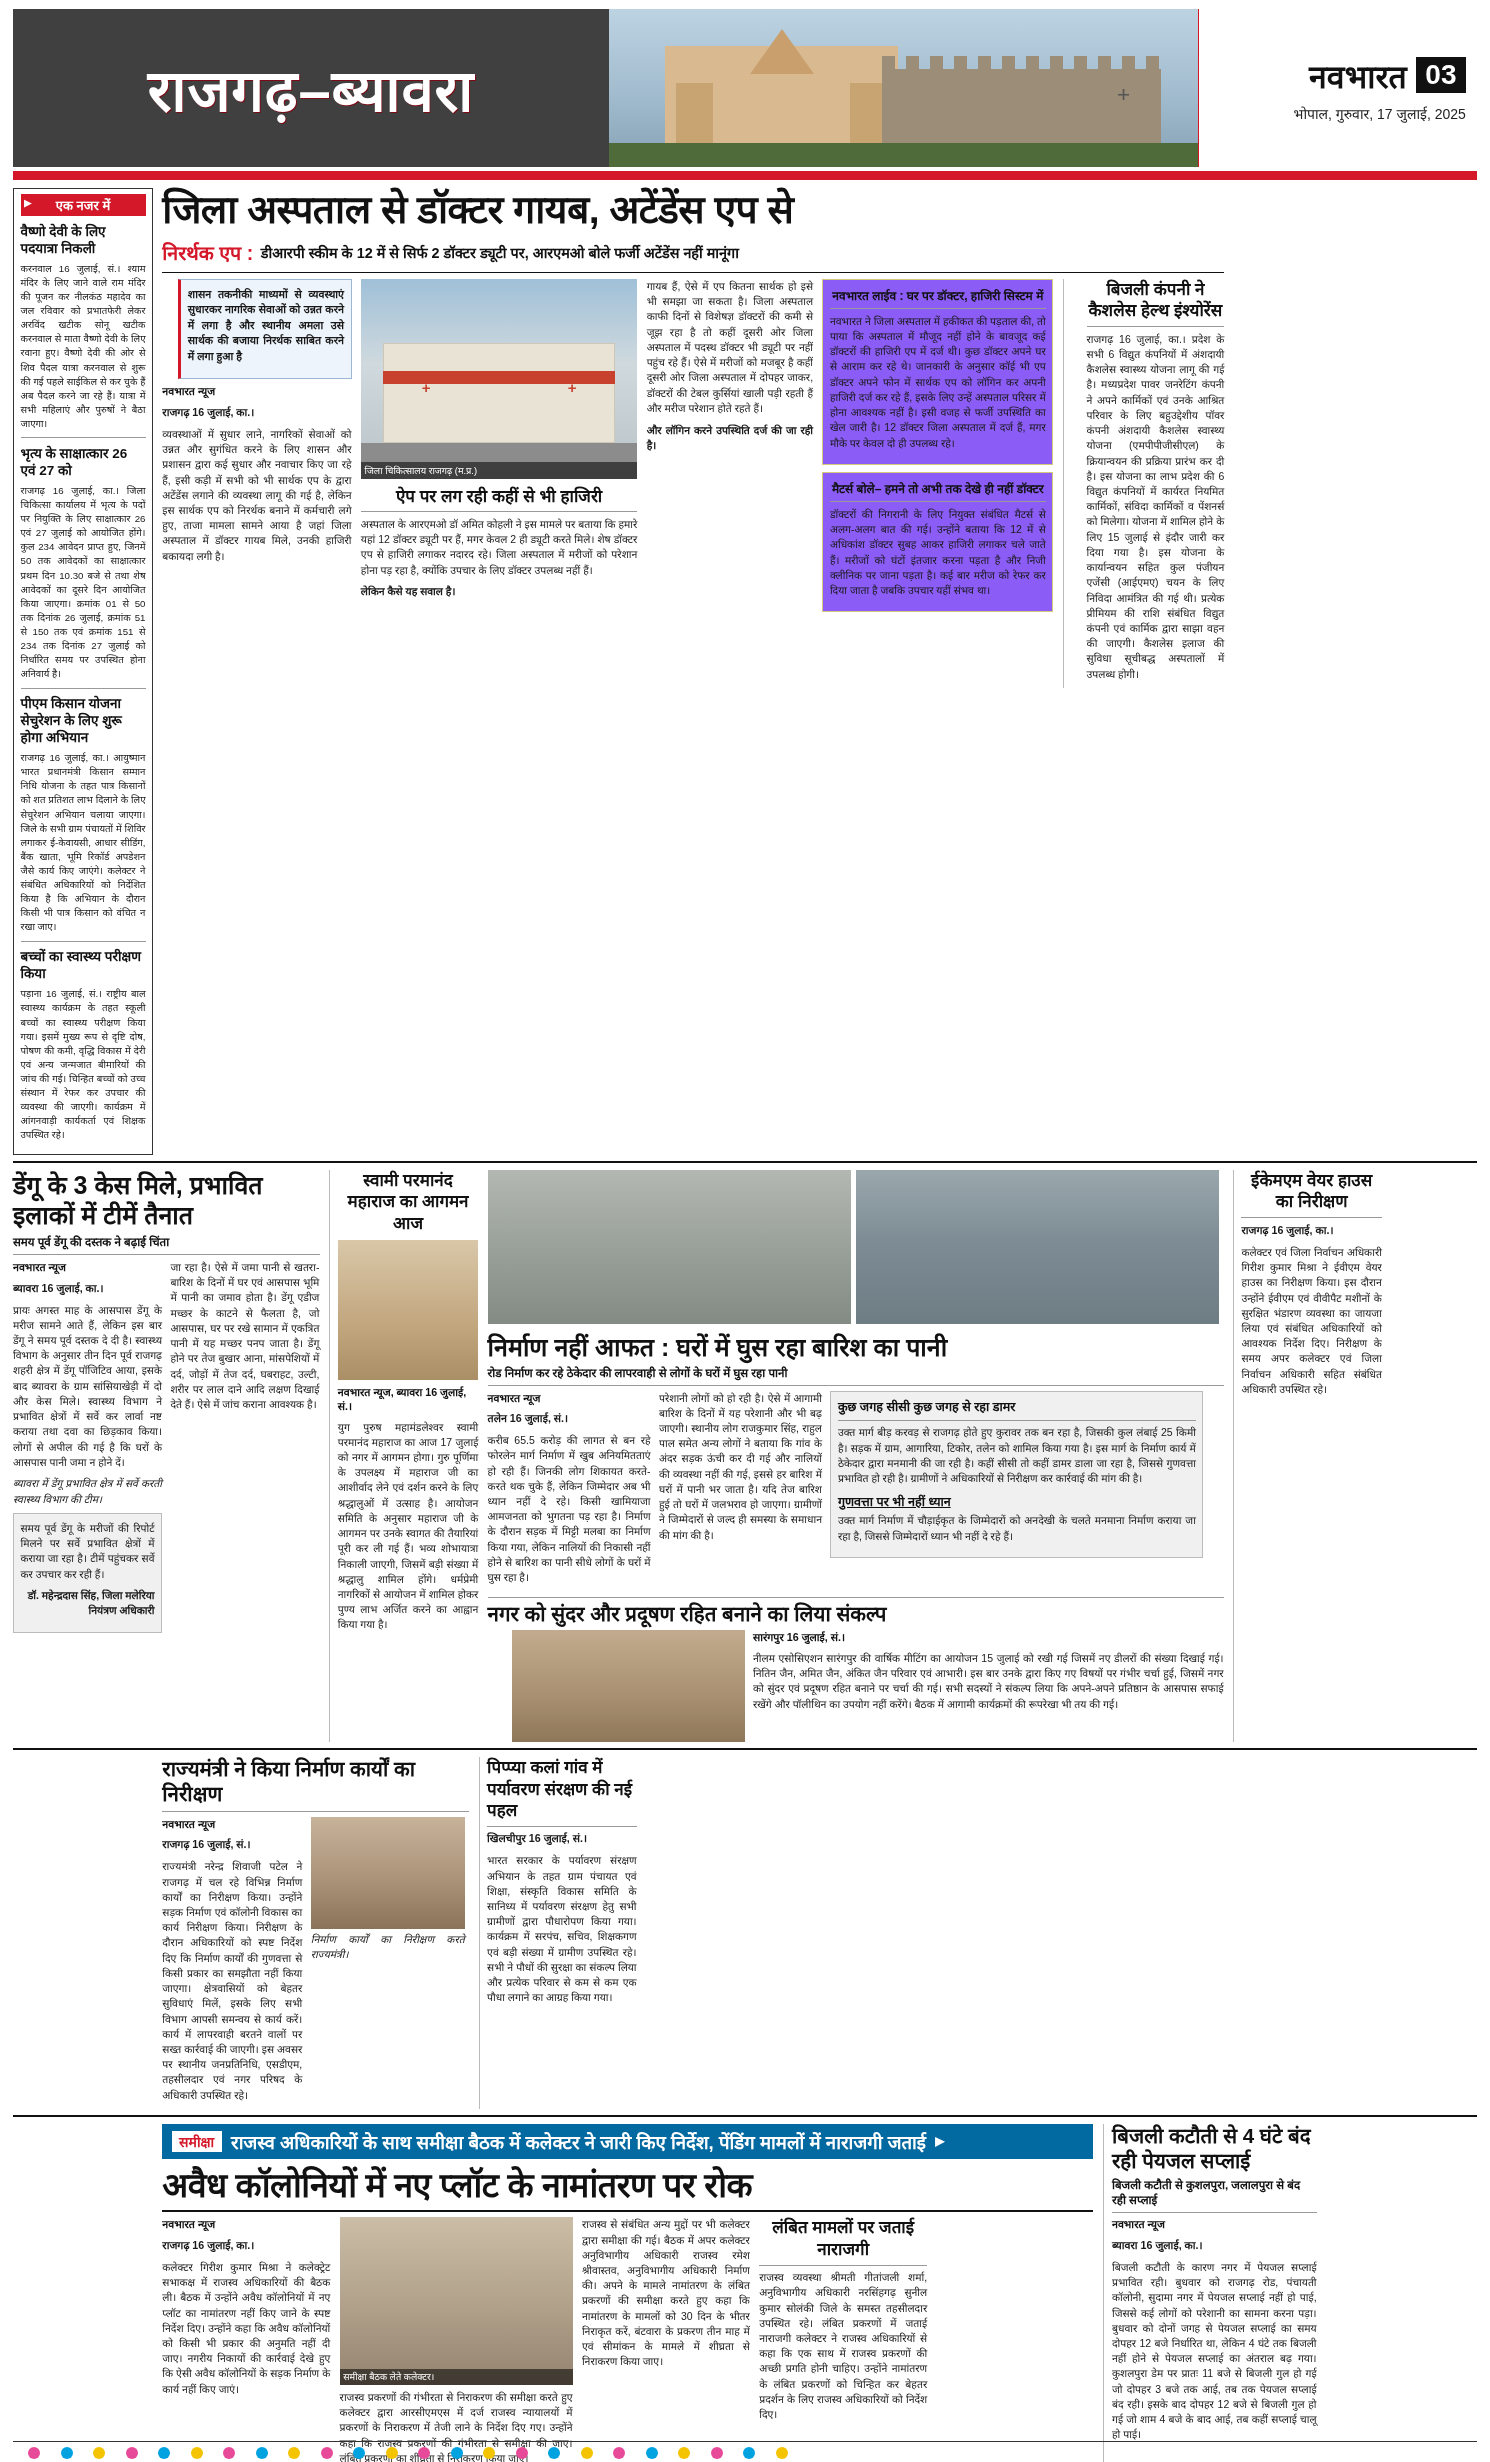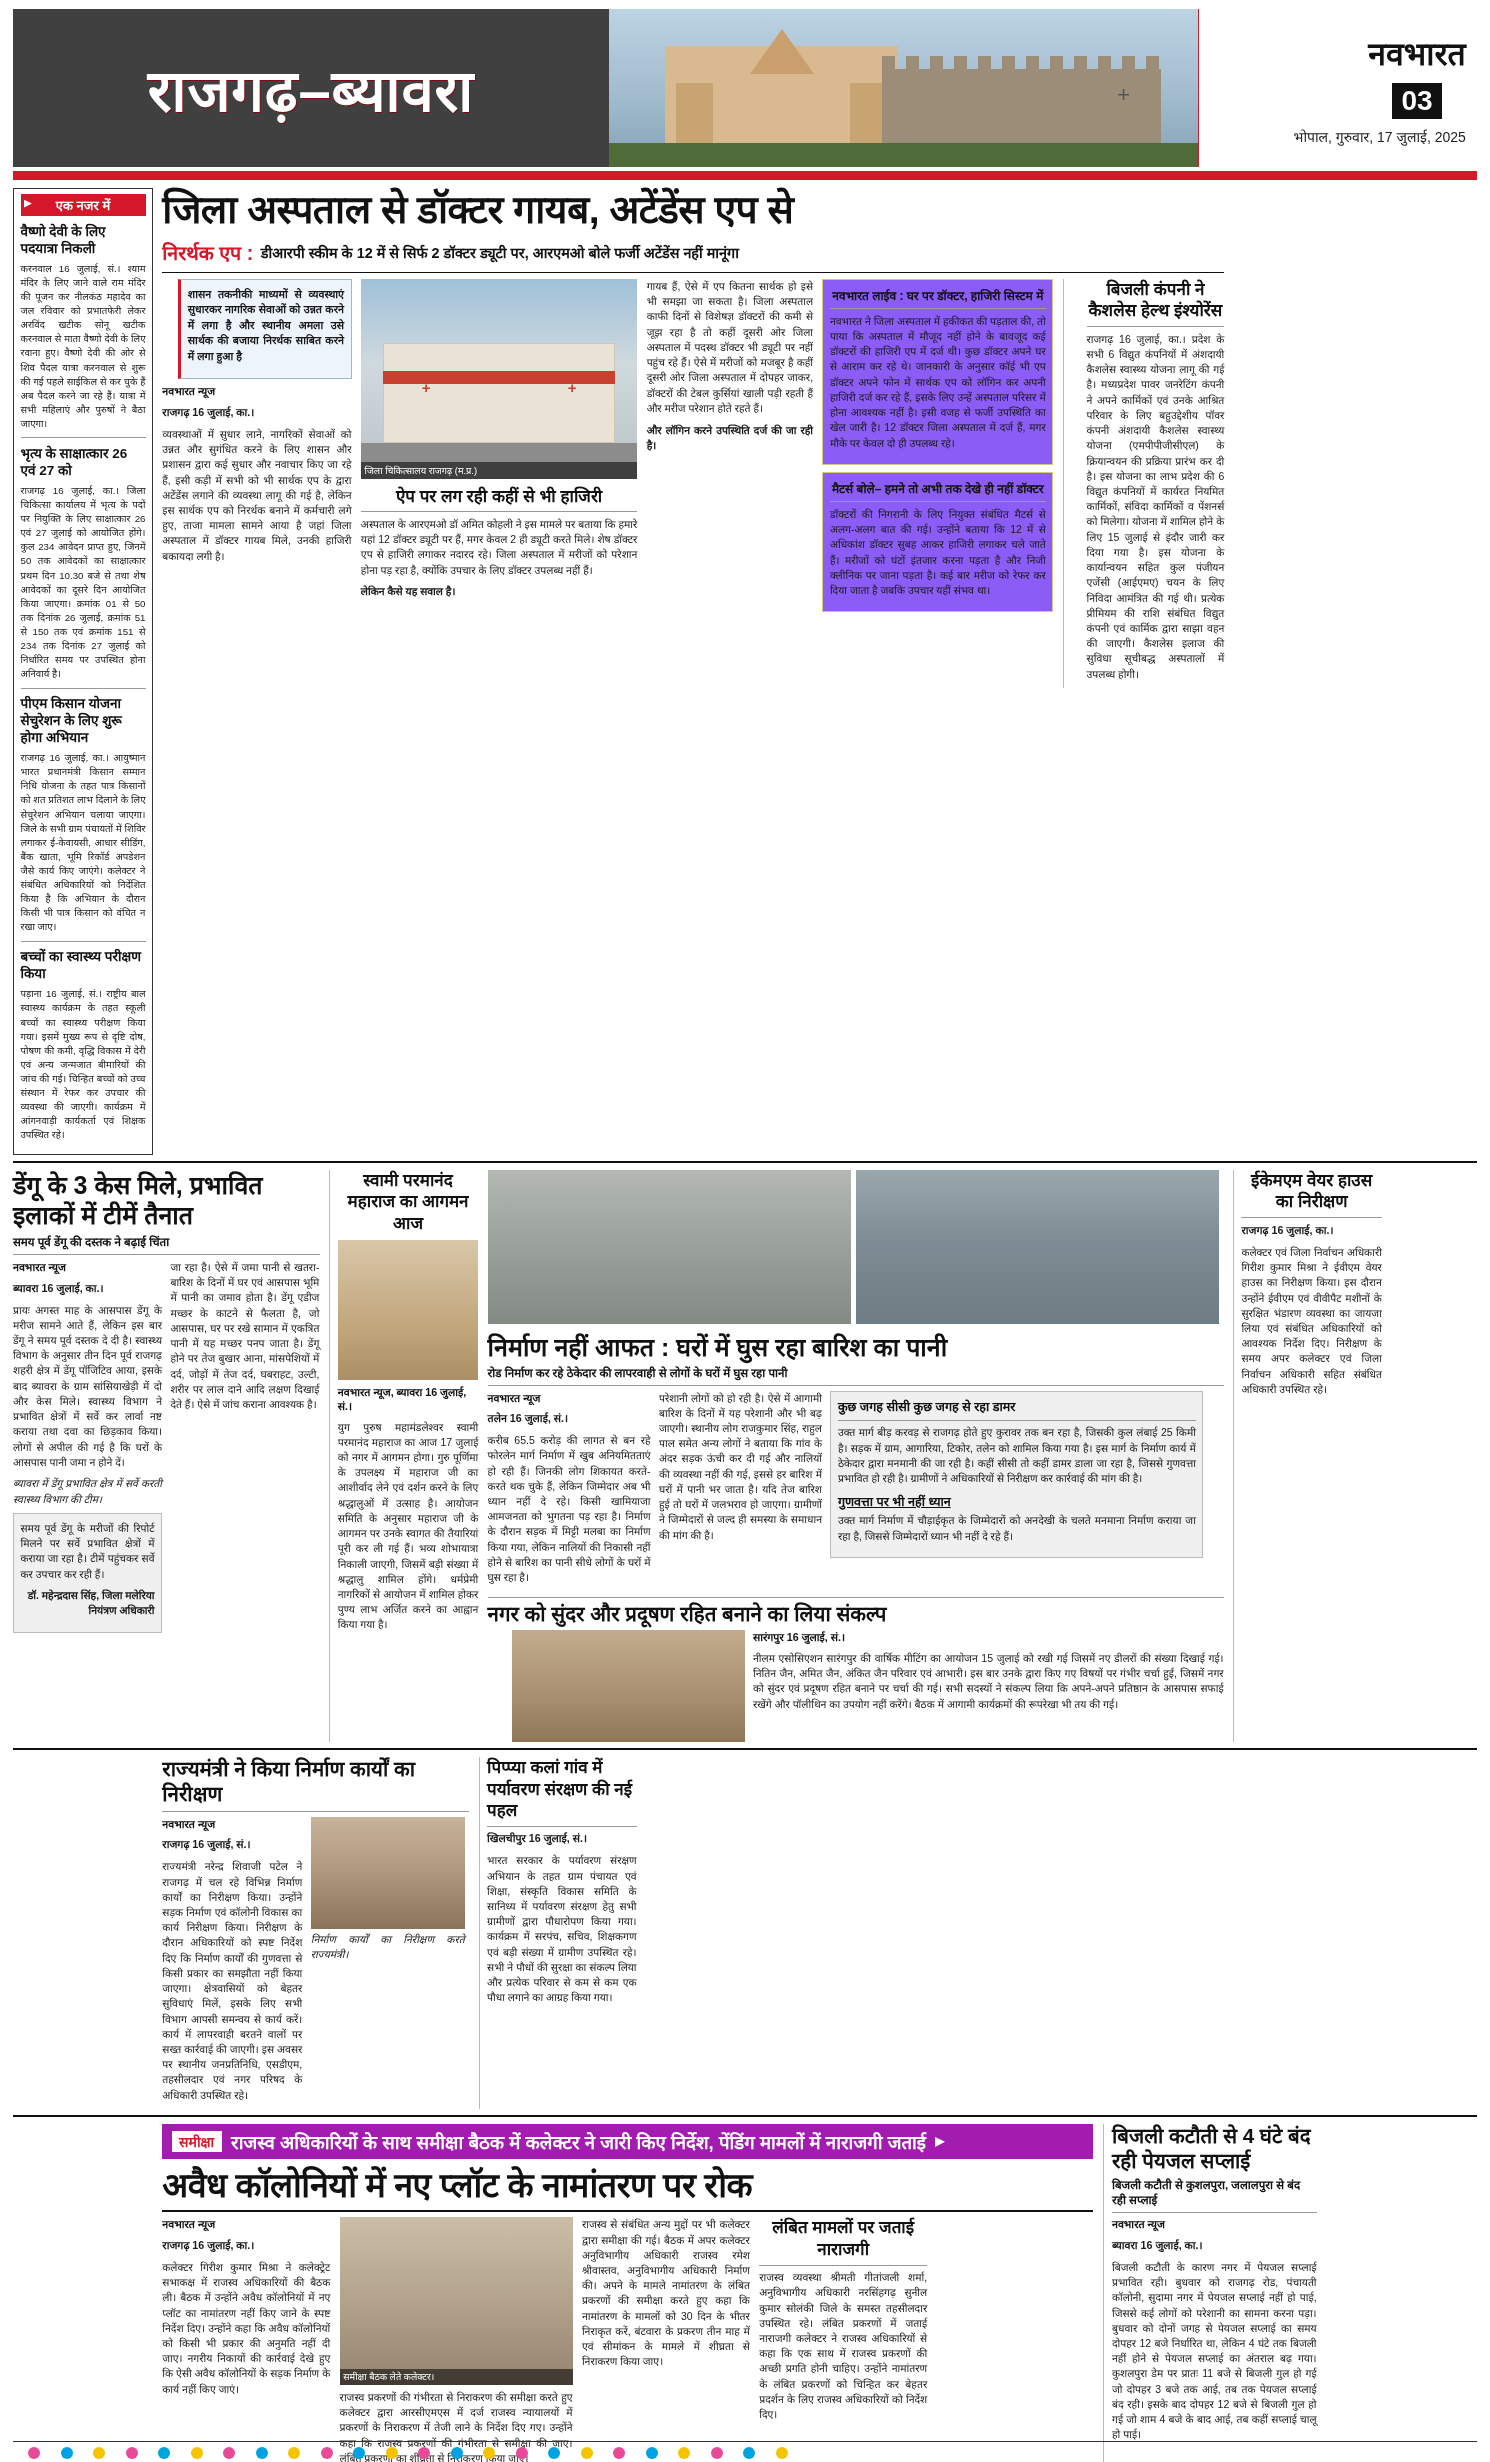--- a/index.html
+++ b/index.html
@@ -40,21 +40,21 @@
   .mast-photo .fort {
     position:absolute; right:37px; bottom:0; width:279px; height:98px; background:#9c8d78;
   }
   .mast-photo .fort:before {
     content:""; position:absolute; top:-13px; left:0; right:0; height:13px;
     background:repeating-linear-gradient(90deg,#9c8d78 0 13px, transparent 13px 24px);
   }
   .mast-photo .green { position:absolute; left:0; right:0; bottom:0; height:24px; background:#4f6b3a; }
   .mast-right { width:279px; background:#fff; border-left:1.9px solid #d4182a; display:flex; flex-direction:column; align-items:flex-end; justify-content:center; padding-right:11.2px;}
   .mast-right .brand { font-size:32px; font-weight:bold; color:#111; }
-  .mast-right .brandrow { display:flex; align-items:center; gap:9.3px;flex-direction:column; }
+  .mast-right .brandrow { display:flex; align-items:center; gap:9.3px; }
   .mast-right .pageno { background:#111; color:#fff; font-size:28px; font-weight:bold; padding:1.9px 9.3px; }
   .mast-right .dateline { font-size:14px; color:#222; margin-top:7.5px; }
   .mast-plus { position:absolute; left:1104px; top:73px; font-size:22.4px; color:#555; }
   .mast-rule { height:9.3px; background:#d4182a; margin-top:3.7px; }
 
   
   .cols { display:flex; gap:9.3px; margin-top:7.5px; }
   .col { }
   p { margin:0 0 6.5px 0; }
   .body-text { font-size:10.5px; color:#1a1a1a; text-align:justify; line-height:1.45; }
@@ -88,21 +88,21 @@
   .box-yellow { background:#8b5cf6; border:0.9px solid #d8c97a; padding:6.5px; }
   .box-gray { background:#f0f0f0; border:0.9px solid #bbb; padding:6.5px; }
   .box-blue { background:#eef4fb; border:0.9px solid #9bb7d4; padding:6.5px; }
   .subhead-blk { font-weight:bold; font-size:14px; margin-bottom:3.7px; }
 
   .bigtitle2 { font-size:25px; font-weight:bold; line-height:1.2; }
   .bigtitle3 { font-size:20.5px; font-weight:bold; line-height:1.2; }
   .title-sm { font-size:17px; font-weight:bold; line-height:1.25; }
   .sub-sm { font-size:11.6px; font-weight:bold; }
 
-  .redbar { background:#a21caf; color:#fff; font-weight:bold; font-size:18.6px; padding:4.7px 9.3px; display:flex; align-items:center; gap:9.3px;}
+  .redbar { background:#0369a1; color:#fff; font-weight:bold; font-size:18.6px; padding:4.7px 9.3px; display:flex; align-items:center; gap:9.3px;}
   .redbar .tag { background:#fff; color:#d4182a; font-size:14px; padding:0.9px 7.5px; }
   .redbar:after { content:"\25B6"; font-size:12px; }
 
   
   .ph-rain { background:linear-gradient(180deg,#9aa7ad 0%,#7e8d95 45%,#6e7c84 100%); }
   .ph-street { background:linear-gradient(180deg,#b3b8b2 0%,#9aa09a 50%,#848a84 100%); }
   .ph-meet { background:linear-gradient(180deg,#c7b39a 0%,#a89076 60%,#8a7358 100%); }
   .ph-sadhu { background:linear-gradient(180deg,#d9c7a8 0%,#c2a77f 60%,#a98e66 100%); }
   .ph-crowd { background:linear-gradient(180deg,#c2ab8e 0%,#a88f70 60%,#8e7659 100%); }
   .ph-office { background:linear-gradient(180deg,#cbbda6 0%,#b0a089 55%,#938370 100%); }

